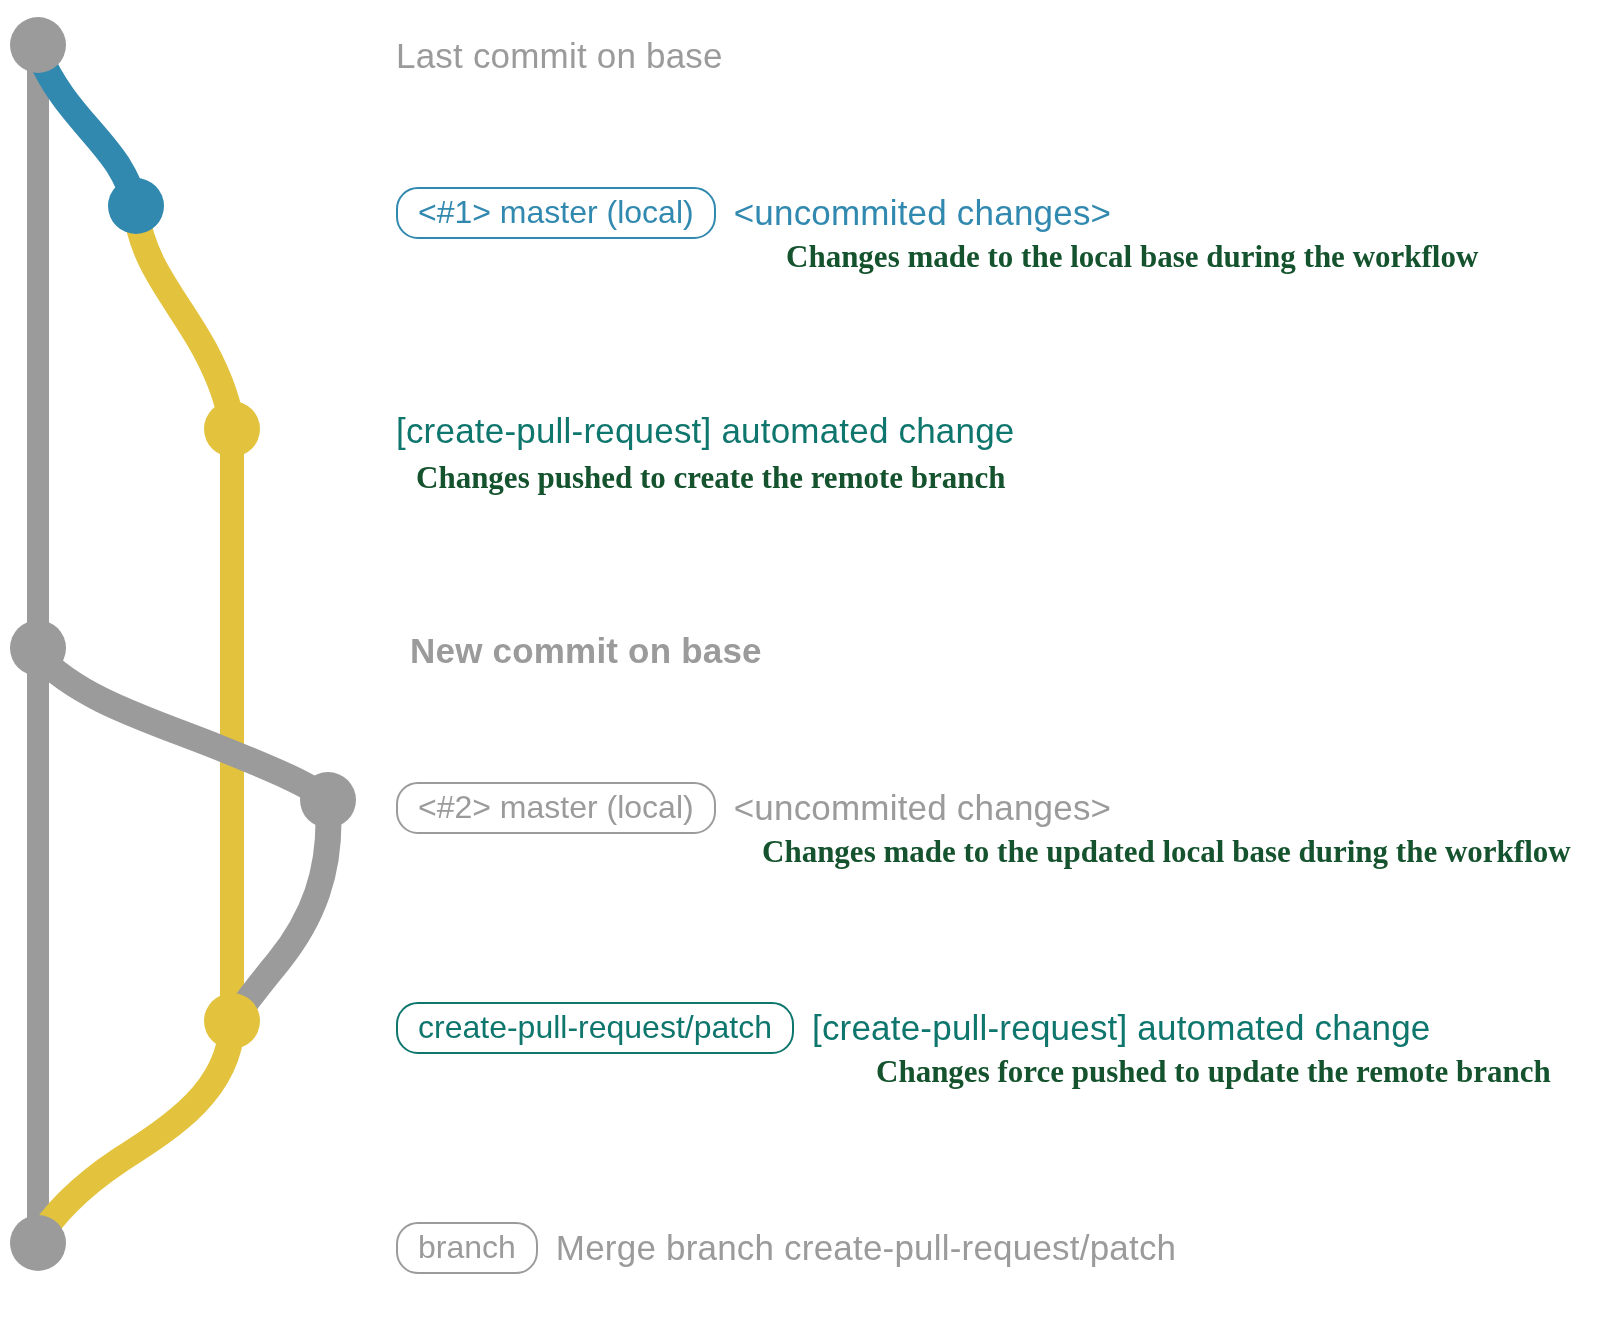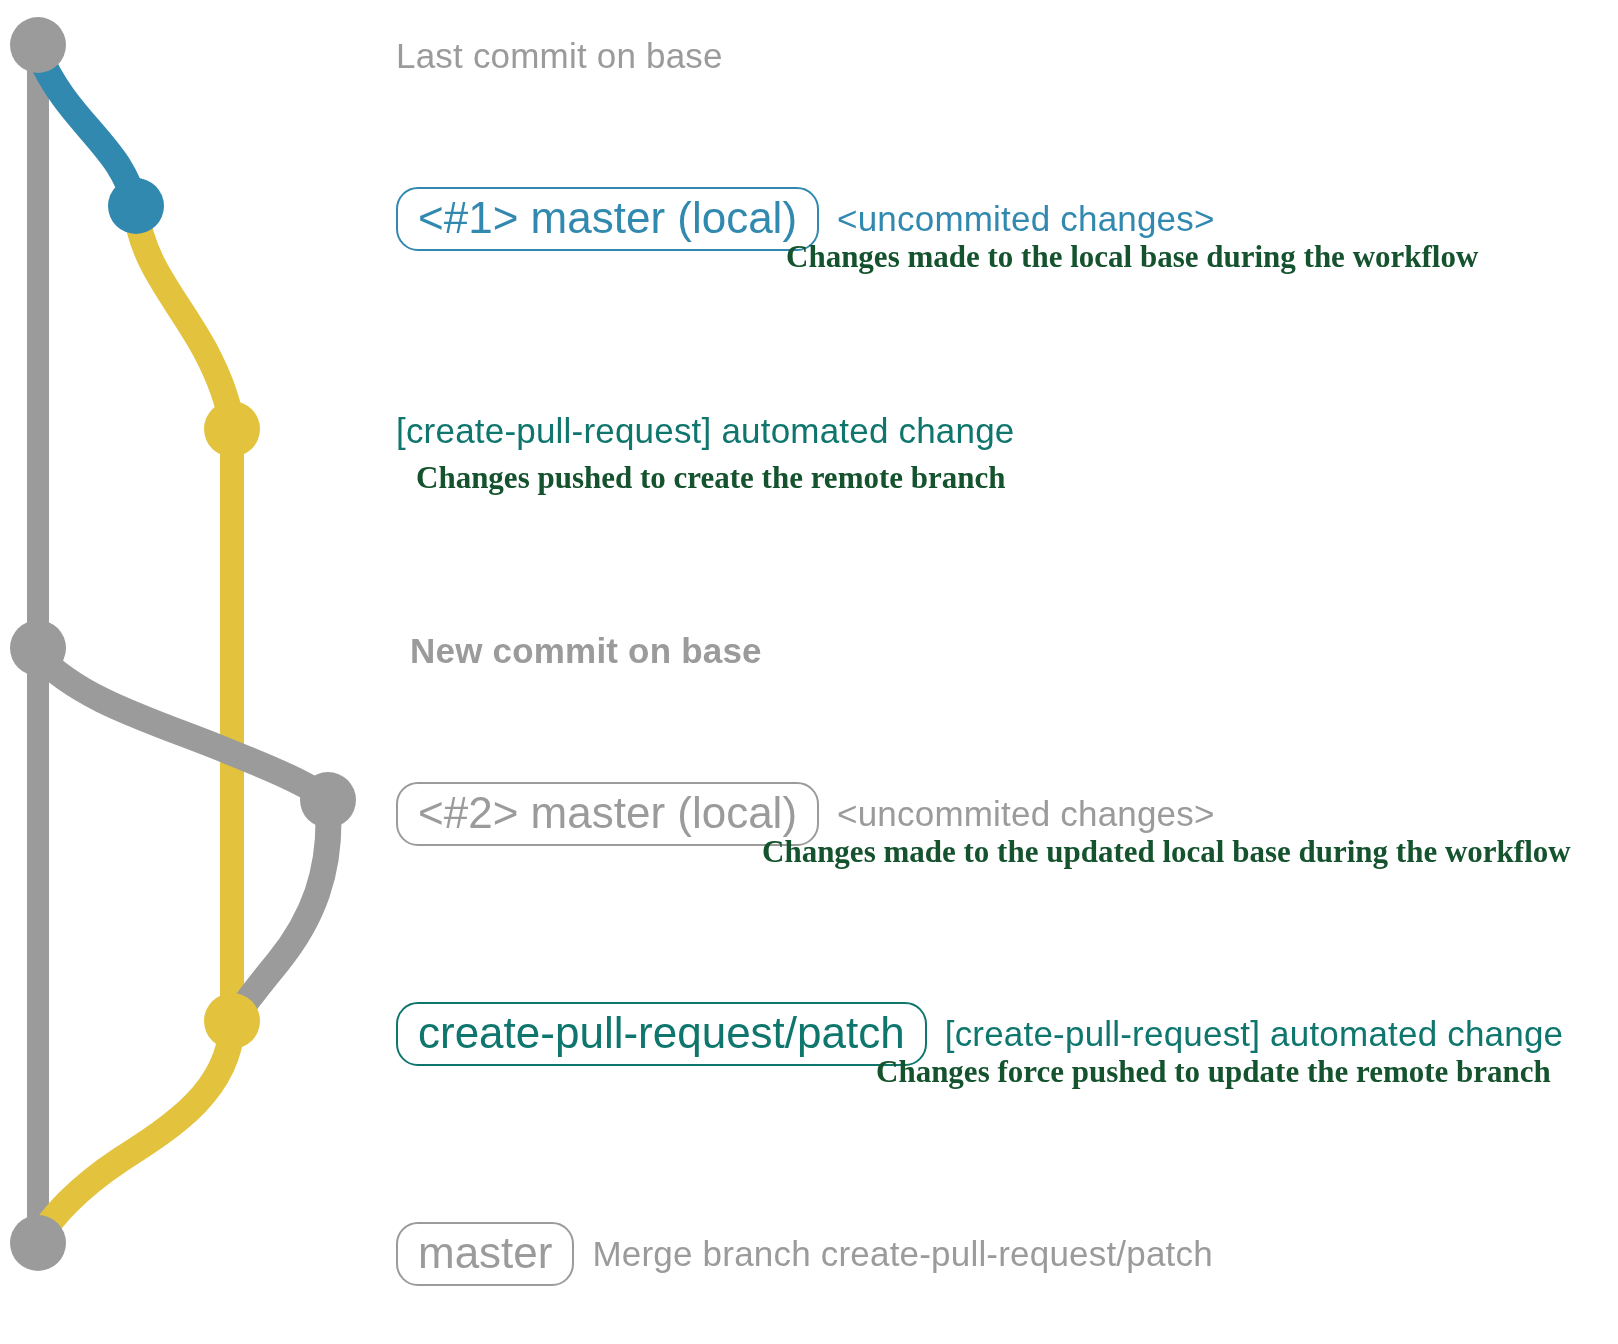--- a/index.html
+++ b/index.html
@@ -38,21 +38,21 @@
     align-items: center;
     white-space: nowrap;
   }
 
   .badge {
     display: inline-block;
     border: 2px solid currentColor;
     border-radius: 22px;
     padding: 7px 20px 9px 20px;
     font-family: "Liberation Sans", sans-serif;
-    font-size: 44px;
+    font-size: 32px;
     line-height: 1;
     background: #ffffff;
   }
 
   .ref-text {
     font-family: "Liberation Sans", sans-serif;
     font-size: 35px;
     margin-left: 18px;
     letter-spacing: 0.2px;
   }
@@ -125,17 +125,17 @@
   </div>
   <div class="desc" style="left:762px; top:834px;">Changes made to the updated local base during the workflow</div>
 
   <div class="row" style="top:1002px;">
     <span class="badge c-yellow">create-pull-request/patch</span>
     <span class="ref-text c-yellow">[create-pull-request] automated change</span>
   </div>
   <div class="desc" style="left:876px; top:1054px;">Changes force pushed to update the remote branch</div>
 
   <div class="row" style="top:1222px;">
-    <span class="badge c-gray">master</span>
+    <span class="badge c-gray">branch</span>
     <span class="ref-text c-gray">Merge branch create-pull-request/patch</span>
   </div>
 
 </div>
 
 </body></html>

